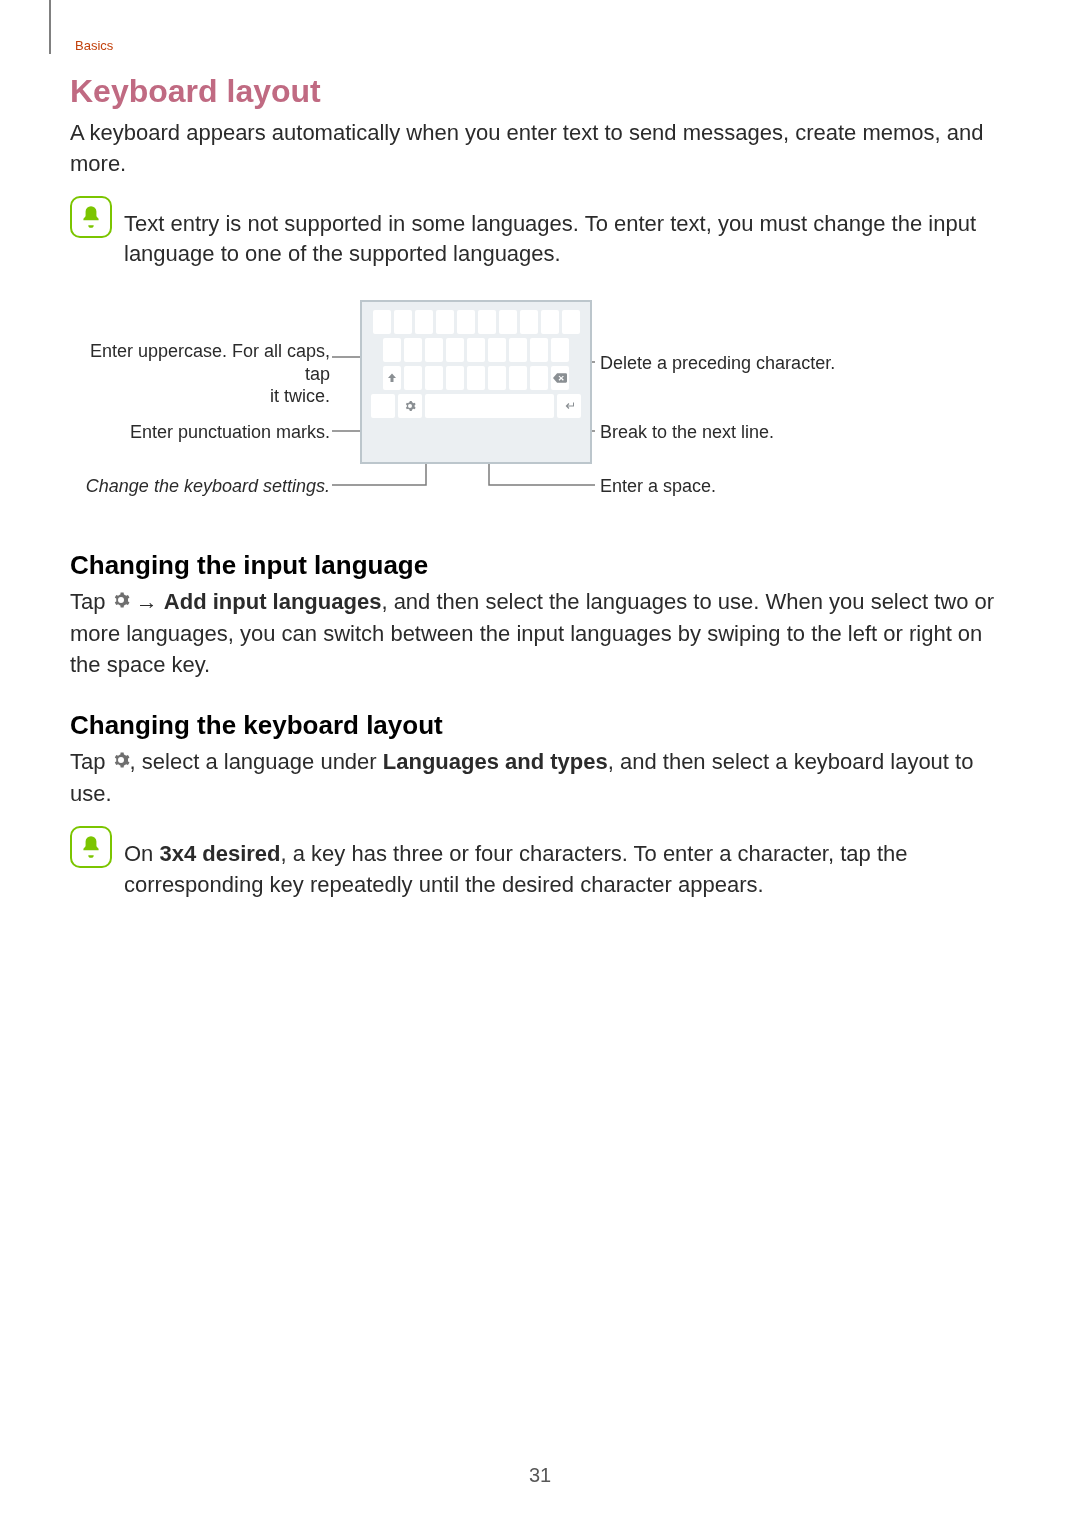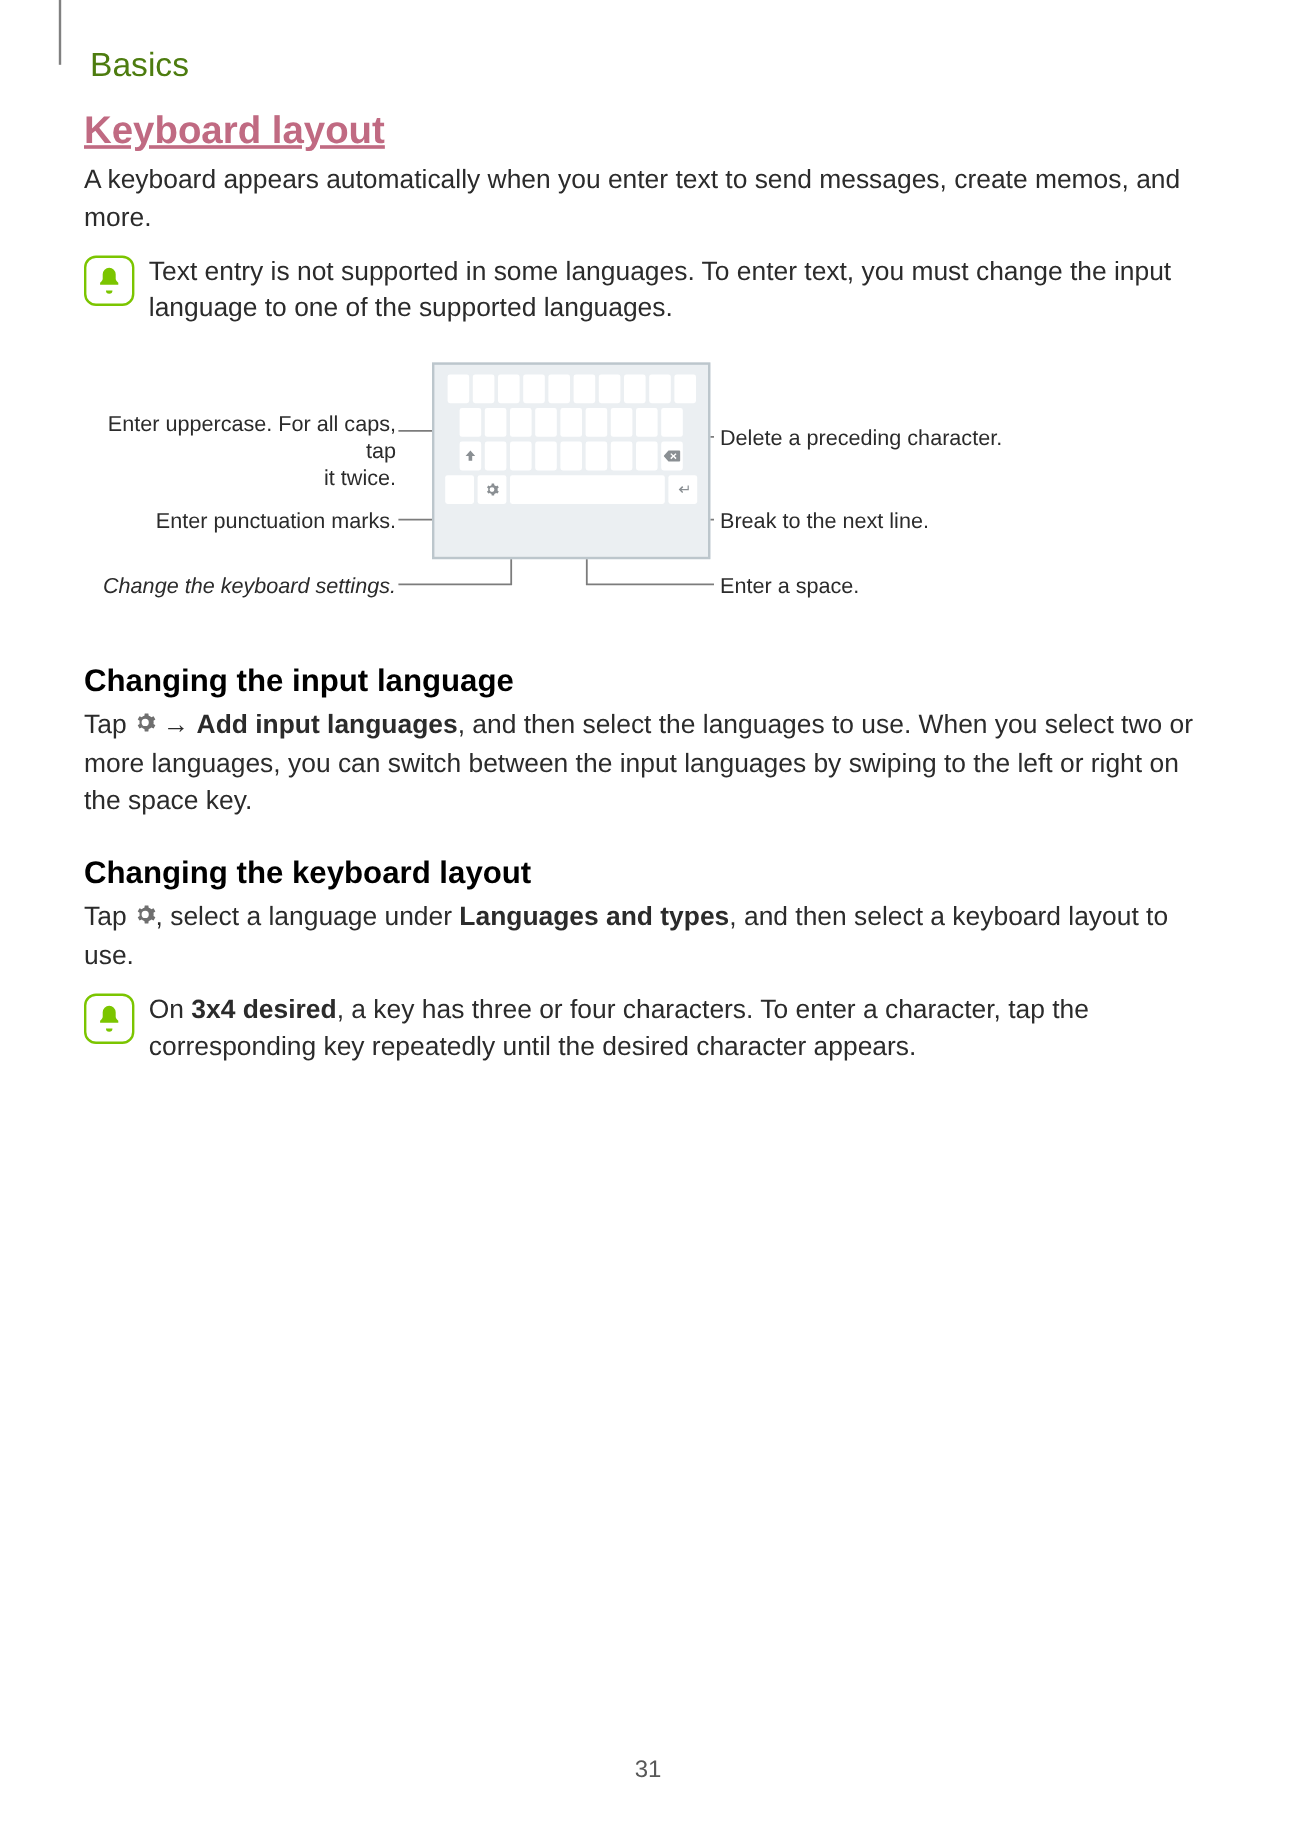--- a/index.html
+++ b/index.html
@@ -18,38 +18,37 @@
   }
   .top-rule {
     position: absolute;
     left: 49px;
     top: 0;
     width: 2px;
     height: 54px;
     background: #808080;
   }
   .breadcrumb {
-    font-size: 28px;
-    color: #4d7c0f;
+    font-size: 13px;
+    color: #c2410c;
     margin-left: 5px;
     margin-top: 8px;
   }
   h1.title {
     color: #2e8fd0;
     font-size: 50px;
     font-weight: 700;
     margin: 60px 0 30px 0;
     letter-spacing: -0.5px;
   }
   h2.subtitle {
     color: #c06a82;
     font-size: 32px;
     font-weight: 700;
     margin: 20px 0 8px 0;
-    text-decoration: underline;
   }
   h3.subsub {
     color: #000000;
     font-size: 26px;
     font-weight: 700;
     margin: 30px 0 6px 0;
   }
   p.body {
     font-size: 22px;
     line-height: 1.4;
@@ -74,20 +73,21 @@
   .note-icon svg {
     position: absolute;
     left: 50%;
     top: 50%;
     transform: translate(-50%, -50%);
   }
   .note-text {
     font-size: 22px;
     line-height: 1.4;
     flex: 1;
+    margin-top: 15px;
   }
   .gear-inline {
     display: inline-block;
     vertical-align: middle;
     position: relative;
     top: -1px;
   }
   .bold { font-weight: 700; }
   .arrow { font-family: inherit; }
 

